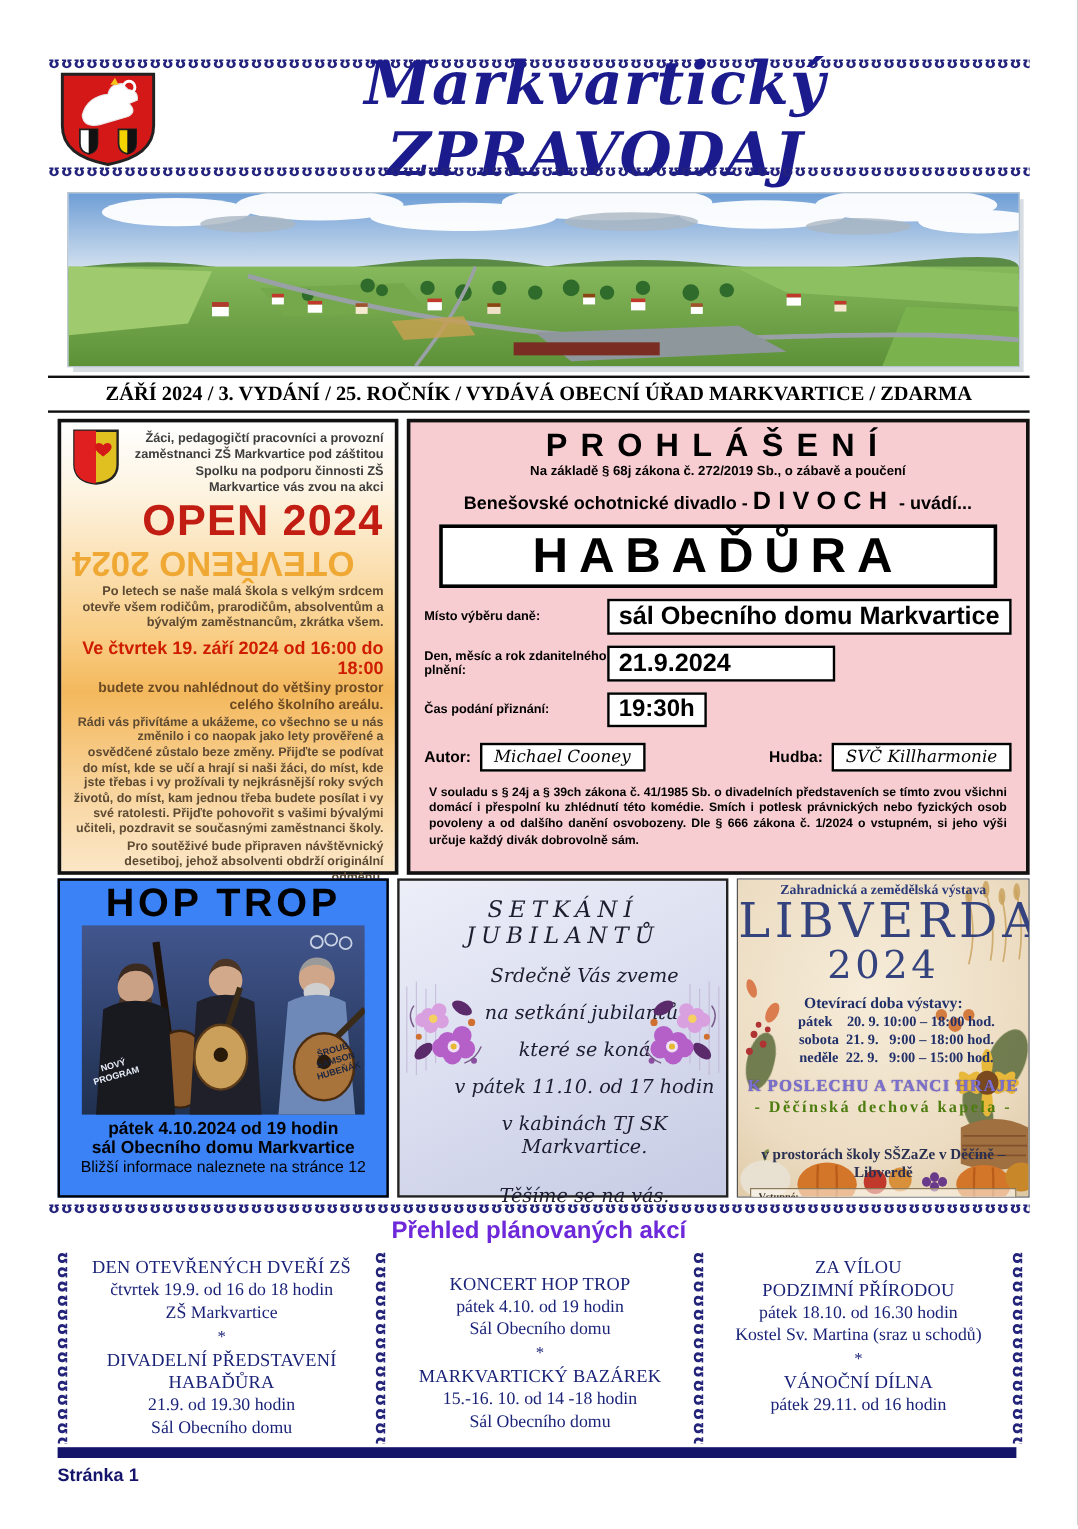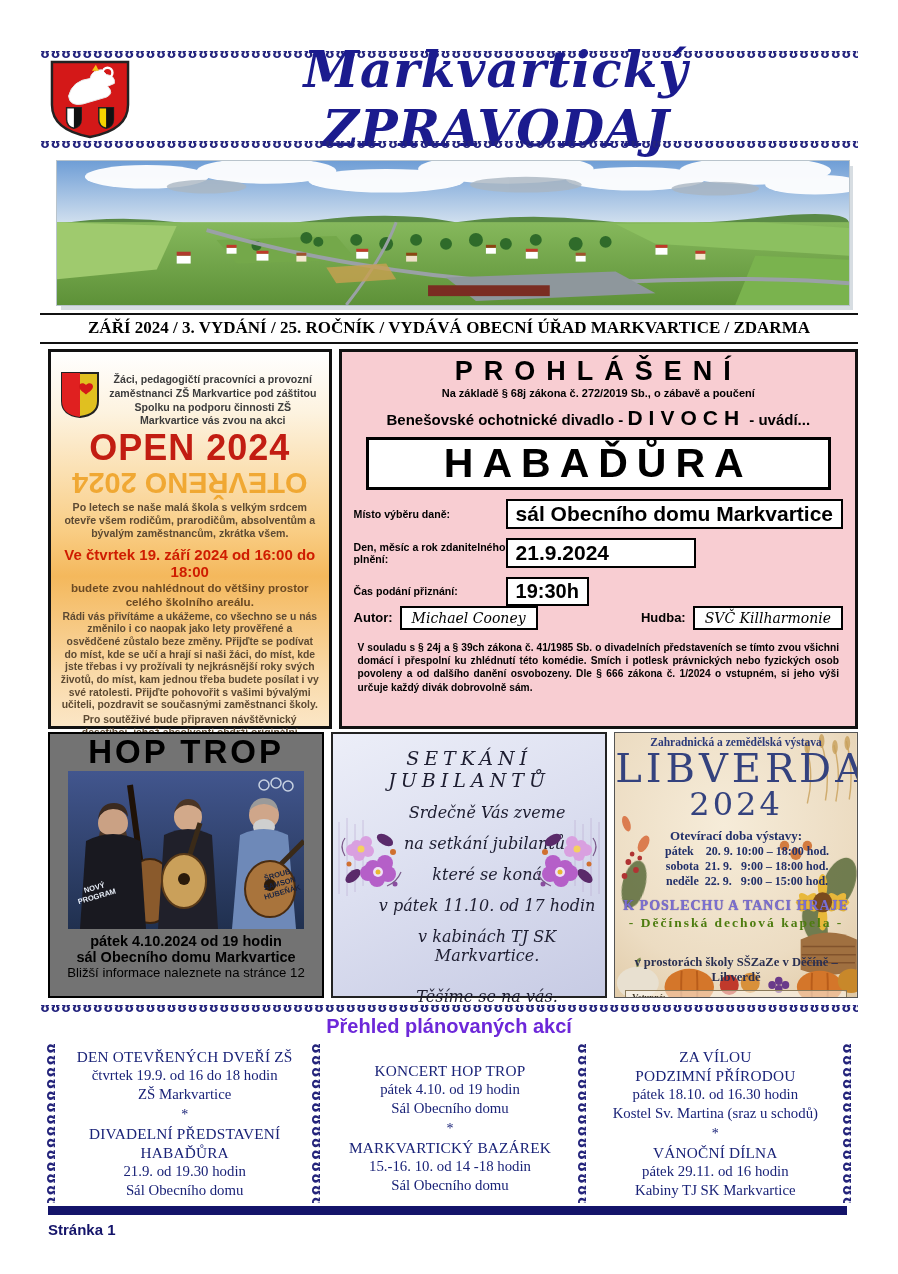--- a/index.html
+++ b/index.html
@@ -21,21 +21,21 @@
   .photo-frame { position:absolute; left:56px; top:160px; width:794px; height:146px;
                  border:1px solid #b9c4cc; box-shadow:4px 5px 0 -1px #d7dde2; background:#cfe0ef; }
   .photo-frame svg { display:block; width:100%; height:100%; }
 
   .subbar { position:absolute; left:40px; top:313px; width:818px; border-top:2px solid #111;
             border-bottom:2px solid #111; padding:3px 0 4px; text-align:center;
             font-family:"Liberation Serif", serif; font-weight:bold; font-size:17px; color:#000; }
 
   
   .mainrow { position:absolute; left:48px; top:349px; width:810px; height:380px; display:flex; gap:7px; }
-  .open-box { width:317px; border:3px solid #111; text-align:center; color:#5d4a33; padding:19px 9px;
+  .open-box { width:317px; border:3px solid #111; text-align:right; color:#5d4a33; padding:5px 9px;
               background:linear-gradient(180deg,#ffffff 0%,#fdf3e0 16%,#f9cd84 48%,#f4b85c 60%,#f9d9a8 86%,#fbe6c6 100%); }
   .ob-head { display:flex; align-items:flex-start; gap:6px; }
   .ob-shield { width:40px; height:48px; flex:0 0 40px; }
   .ob-intro { flex:1; font-size:10.6px; font-weight:bold; color:#3d3d3d; line-height:1.3; padding-top:2px; }
   .ob-title { font-size:36px; font-weight:800; color:#c21d12; letter-spacing:1px; line-height:1; margin-top:2px;
               font-family:"Liberation Sans", sans-serif; }
   .ob-mirror { font-size:29px; font-weight:800; color:#f0a42a; transform:rotate(180deg); line-height:1;
                margin-top:2px; opacity:.92; }
   .ob-p { font-size:10.6px; font-weight:bold; line-height:1.22; margin-top:4px; }
   .ob-date { font-size:15px; font-weight:800; color:#cf1c00; margin-top:6px; }
@@ -50,30 +50,30 @@
   .p-title { text-align:center; font-size:27px; font-weight:800; letter-spacing:11px; line-height:1.1; }
   .p-law { text-align:center; font-size:11px; font-weight:bold; }
   .p-theatre { text-align:center; font-size:15px; font-weight:bold; margin-top:7px; }
   .p-divoch { font-size:21px; letter-spacing:6px; }
   .play-box { margin:7px auto 4px; width:95%; background:#fff; border:3px solid #000; text-align:center;
               font-size:41px; font-weight:800; letter-spacing:9px; line-height:1.15; }
   .f-row { display:flex; align-items:center; margin-top:9px; }
   .f-label { font-size:10.6px; font-weight:bold; width:152px; flex:0 0 152px; text-align:left; }
   .f-value { background:#fff; border:2.5px solid #000; font-weight:800; padding:1px 8px; font-size:21px; white-space:nowrap; }
   .f-wide { flex:1; text-align:center; }
-  .authors { display:flex; justify-content:space-between; align-items:flex-end; }
+  .authors { display:flex; justify-content:space-between; align-items:flex-end; margin-top:13px; }
   .a-pair { display:flex; align-items:center; }
   .a-label { font-size:13px; font-weight:800; }
   .a-box { background:#fff; border:2px solid #000; font-family:"DejaVu Serif", serif; font-style:italic;
            font-size:14px; padding:2px 10px; margin-left:7px; white-space:nowrap; }
   .legal { font-size:10.2px; font-weight:bold; text-align:justify; margin-top:11px; line-height:1.3; padding:0 4px; }
 
   
   .threerow { position:absolute; left:48px; top:732px; width:810px; height:266px; display:flex; }
-  .hop-box { width:292px; border:2.5px solid #000; background:#737373; text-align:center; }
+  .hop-box { width:292px; border:2.5px solid #000; background:#3b82f6; text-align:center; }
   .hop-title { font-size:33px; font-weight:800; letter-spacing:3px; line-height:1.05; margin-top:1px; }
   .hop-photo { position:relative; width:236px; height:158px; margin:1px auto 0; }
   .hop-photo svg { display:block; width:100%; height:100%; }
   .hop-cap { position:absolute; font-size:7.5px; font-weight:bold; transform:rotate(-16deg); line-height:1.2; }
   .hop-cap-l { left:8px; bottom:28px; color:#e8eef8; }
   .hop-cap-r { right:6px; bottom:32px; color:#1a2440; text-align:center; }
   .hop-l1 { font-size:14.5px; font-weight:800; margin-top:4px; }
   .hop-l2 { font-size:14.5px; font-weight:800; }
   .hop-l3 { font-size:13.2px; }
 
@@ -540,20 +540,19 @@
     </div>
     <div class="vorn">ʊʊʊʊʊʊʊʊʊʊʊʊʊʊ</div>
     <div class="ecol">
       <div class="ev-title">ZA VÍLOU
 PODZIMNÍ PŘÍRODOU</div>
       <div class="ev-line">pátek 18.10. od 16.30 hodin</div>
       <div class="ev-line">Kostel Sv. Martina (sraz u schodů)</div>
       <div class="ev-star">*</div>
       <div class="ev-title">VÁNOČNÍ DÍLNA</div>
       <div class="ev-line">pátek 29.11. od 16 hodin</div>
-      <div class="ev-line">Kabiny TJ SK Markvartice</div>
     </div>
     <div class="vorn">ʊʊʊʊʊʊʊʊʊʊʊʊʊʊ</div>
   </div>
 
   <div class="navybar"></div>
   <div class="pagefoot">Stránka 1</div>
 </div>
 
 </body></html>

